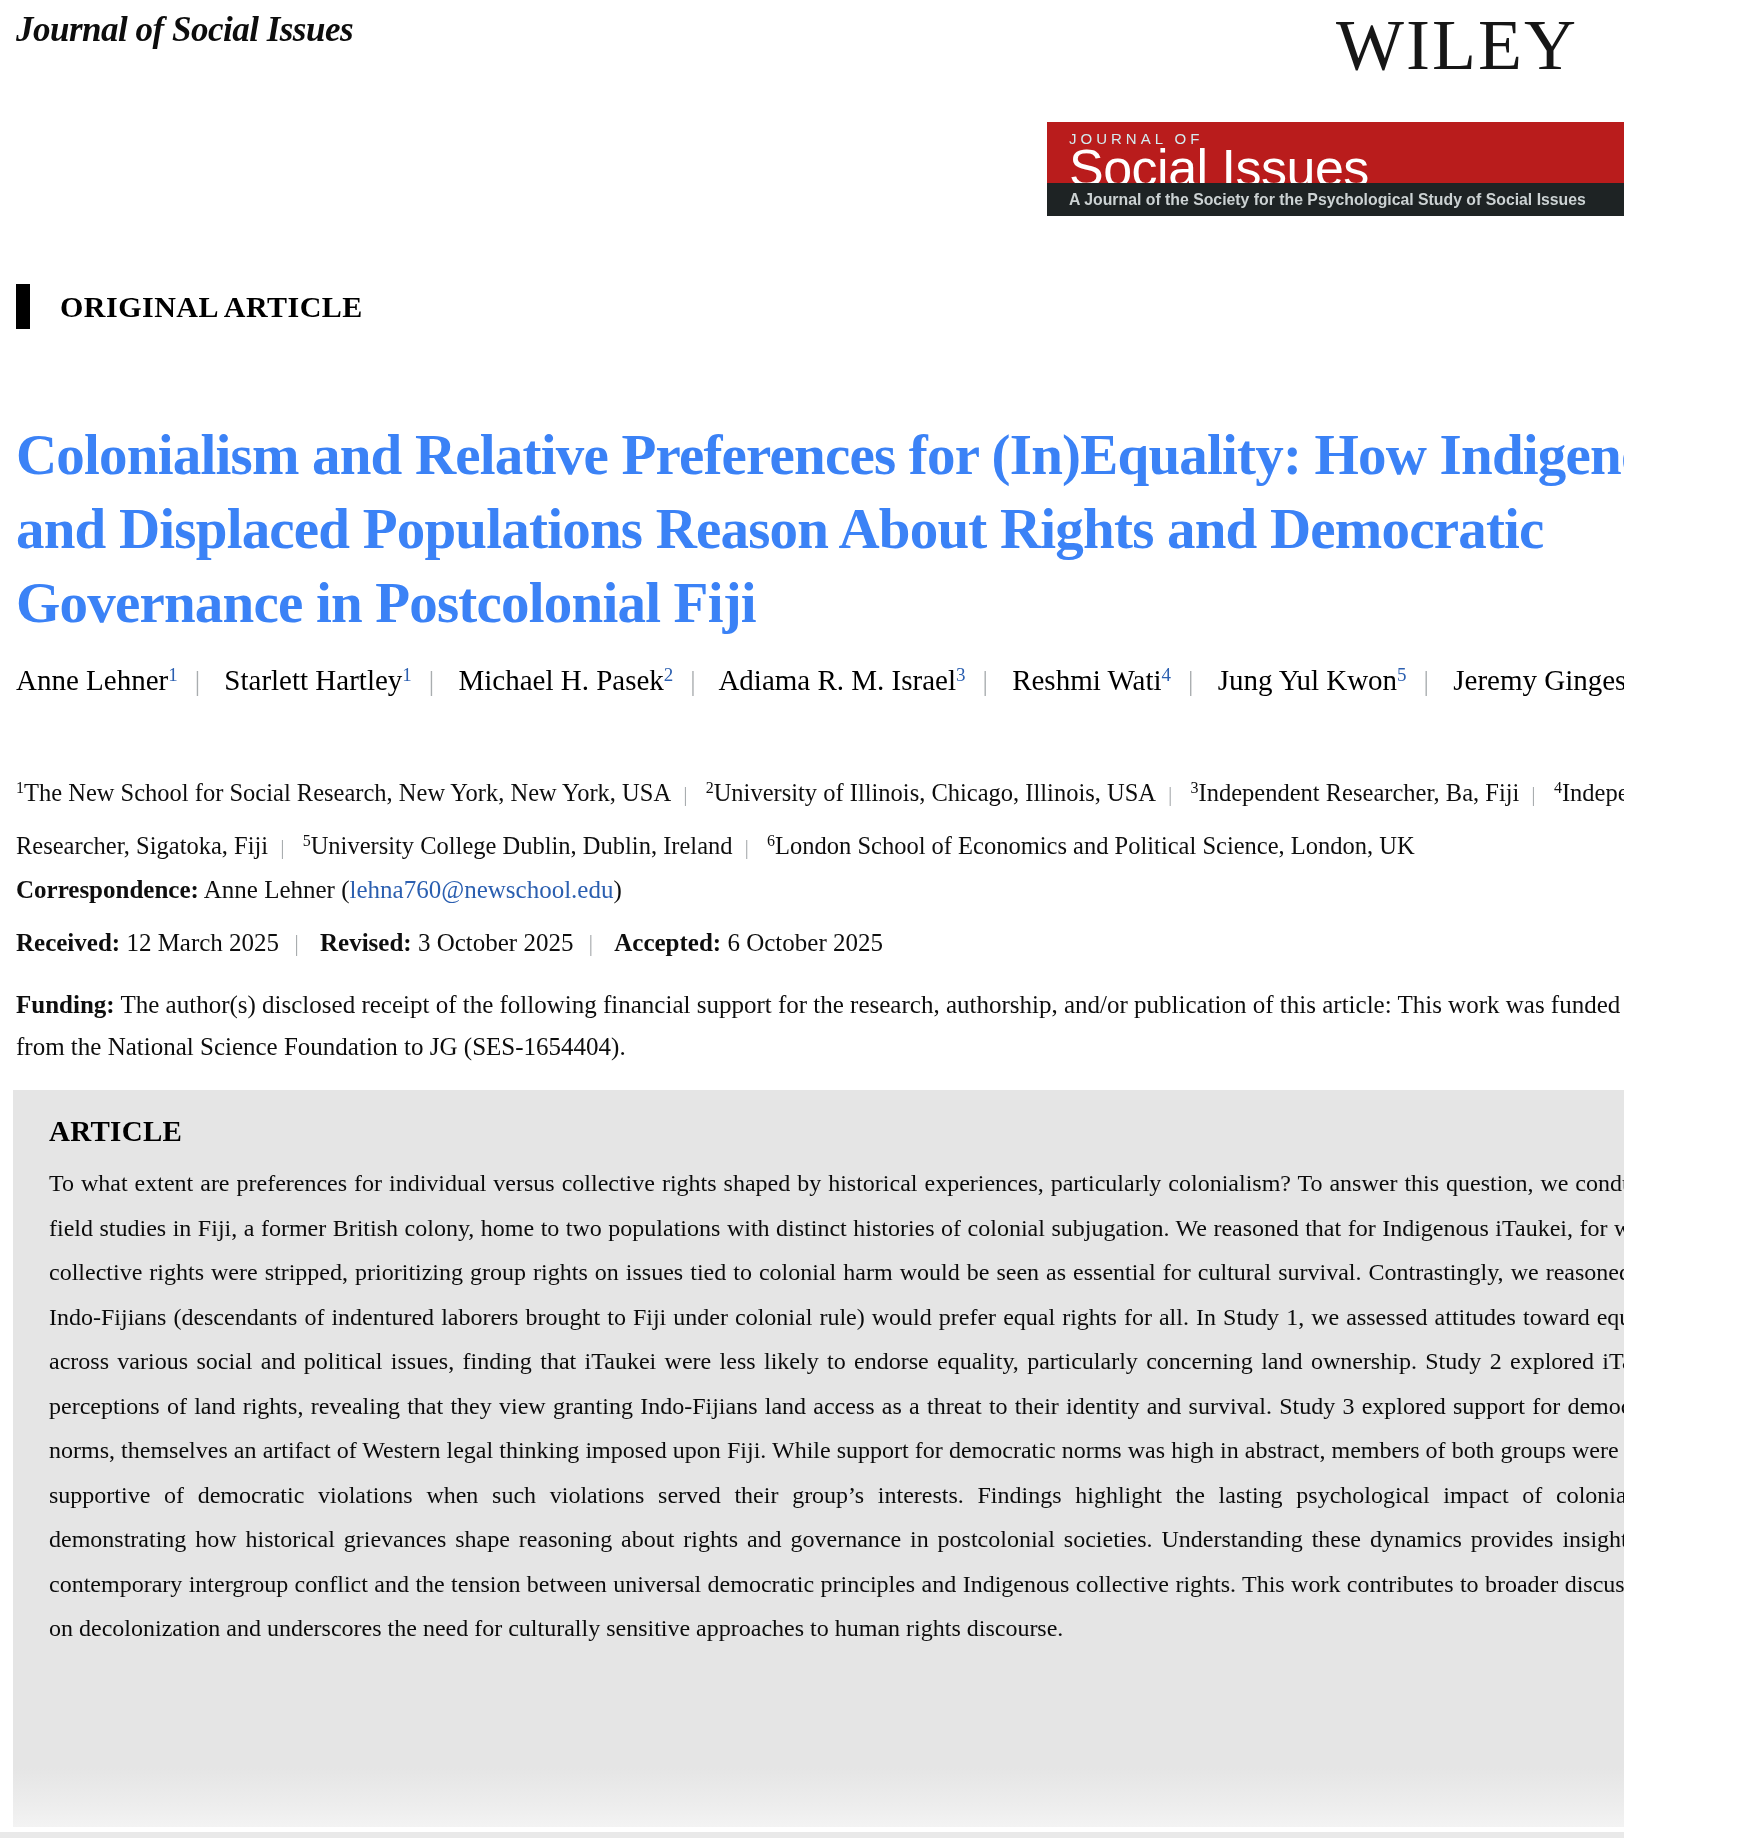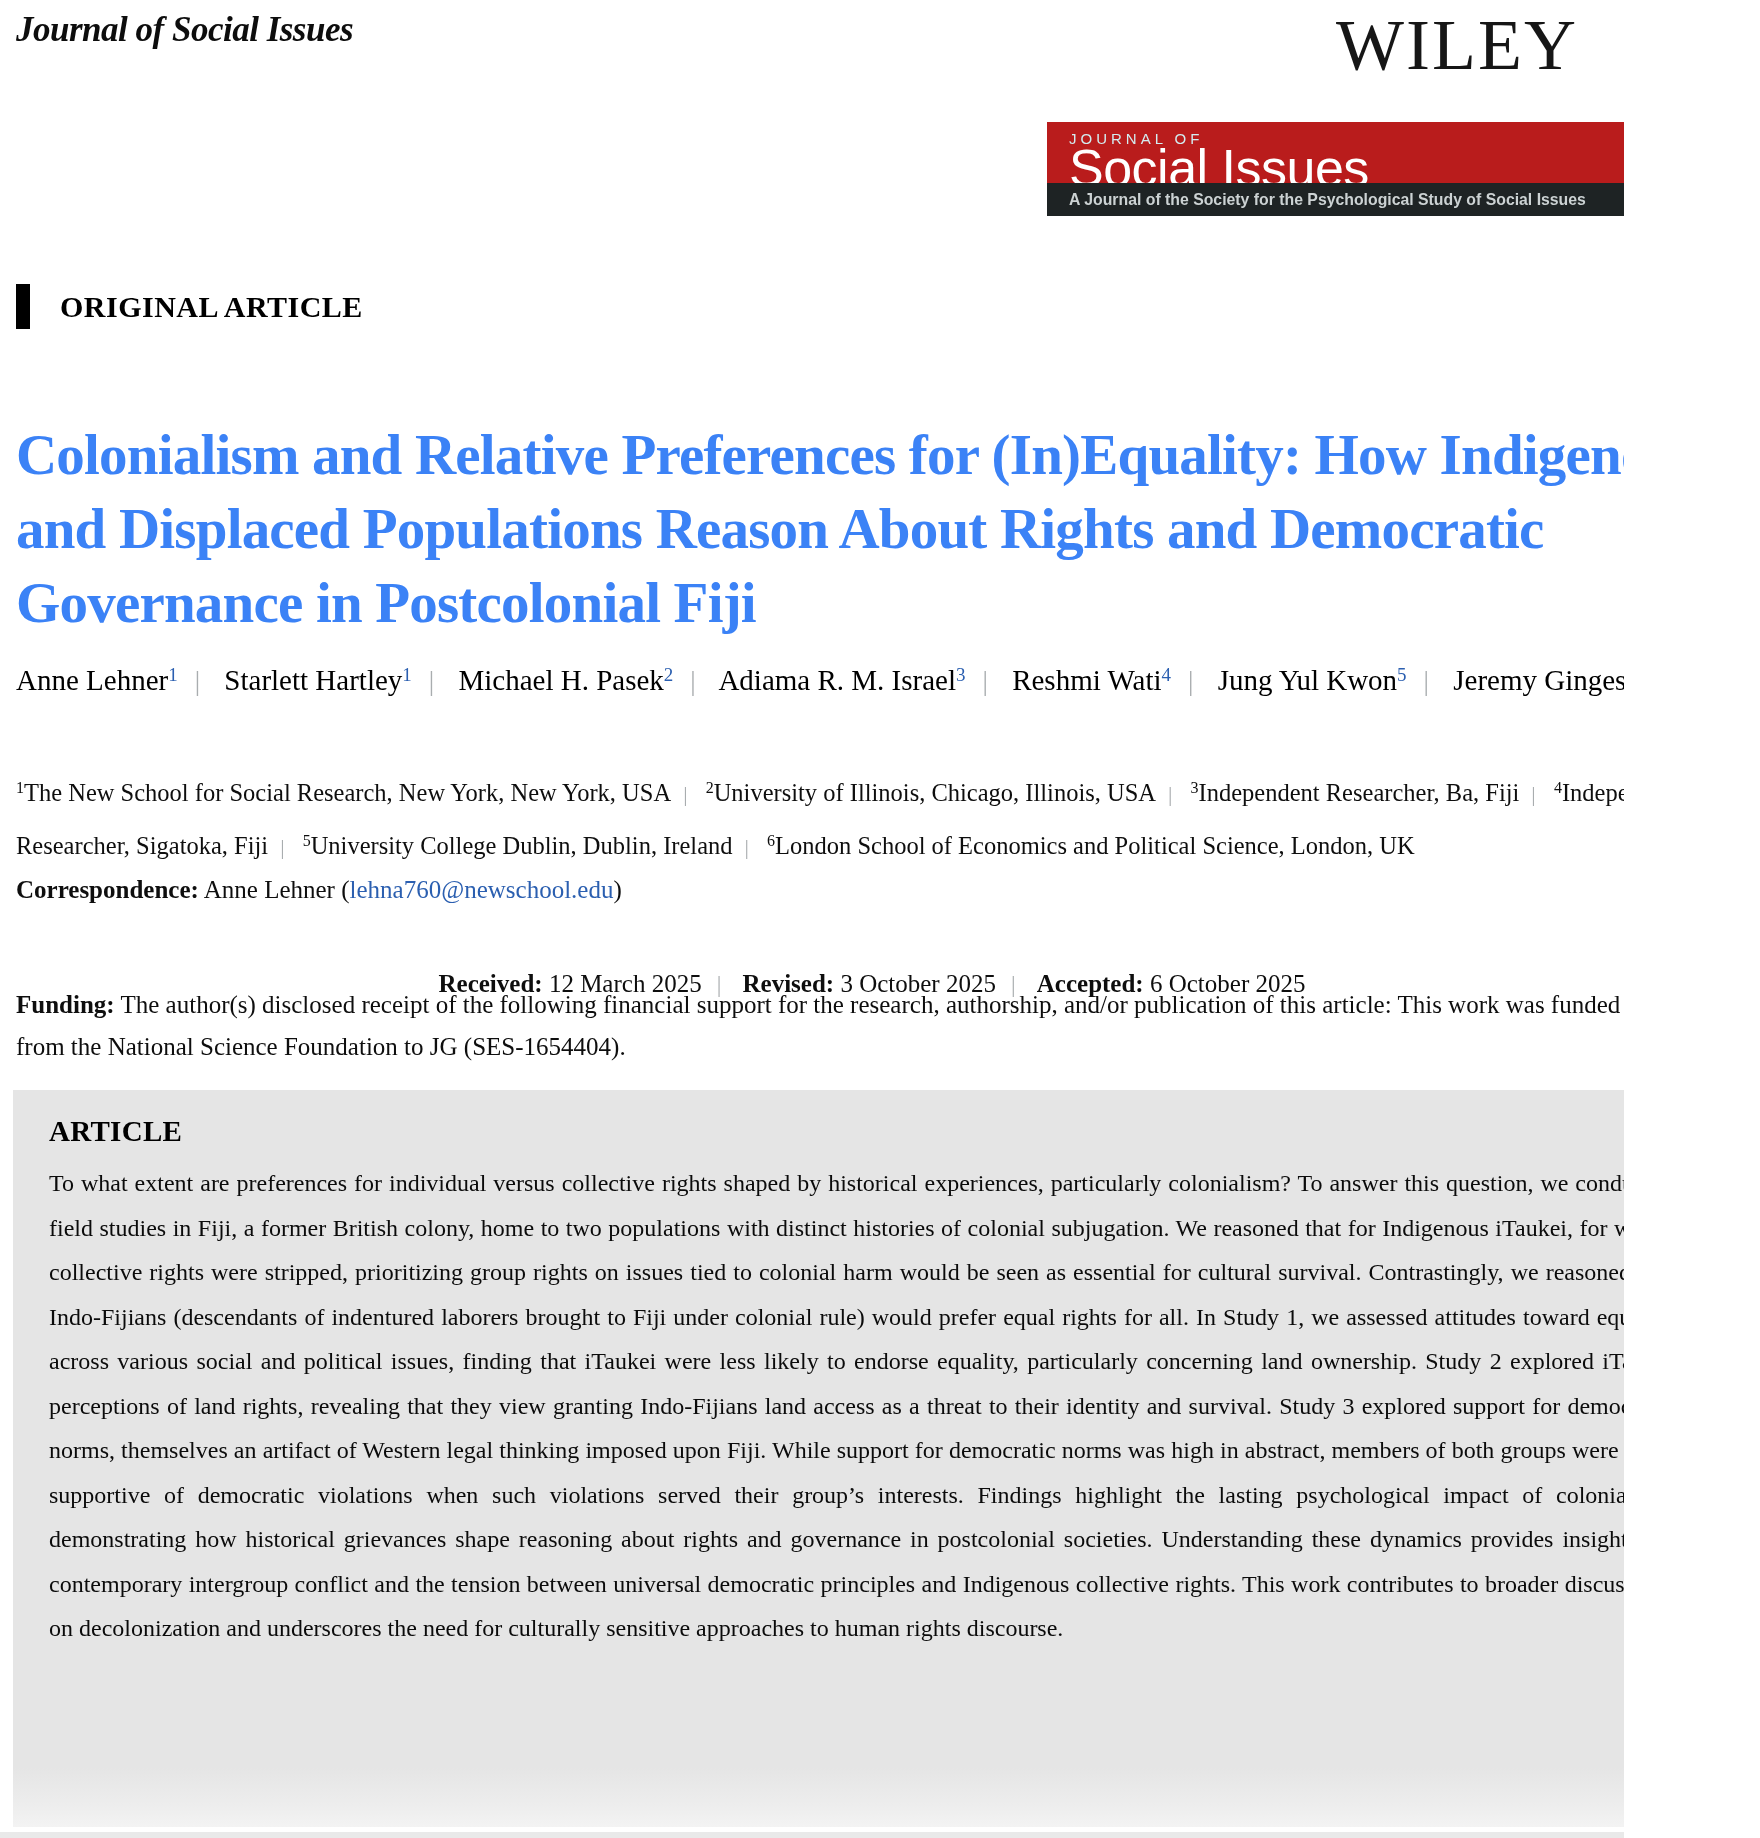--- a/index.html
+++ b/index.html
@@ -97,21 +97,21 @@
     font-size:24.5px; line-height:47px; color:#0e0e0e;
   }
   .affil-sup { font-size:16px; vertical-align:8px; color:#0e0e0e; }
   .affiliations .sep { font-size:22px; padding:0 12px; }
 
   .correspondence, .dates, .funding {
     position:absolute; left:16px; width:1712px;
     font-size:25px; color:#0e0e0e;
   }
   .correspondence { top:876px; }
-  .dates { top:970px;text-align:center; }
+  .dates { top:929px; }
   .dates .sep { font-size:23px; padding:0 15px; }
   .bold-label { font-weight:700; }
   .funding { top:984px; line-height:42px; }
   a.email-link { color:#2b5fb0; text-decoration:none; }
 
   
   .abstract-box {
     position:absolute; left:13px; top:1090px;
     width:1697px; height:737px;
     background:linear-gradient(#e5e5e5 0 92%, #ededed 97%, #f3f3f3 100%);

